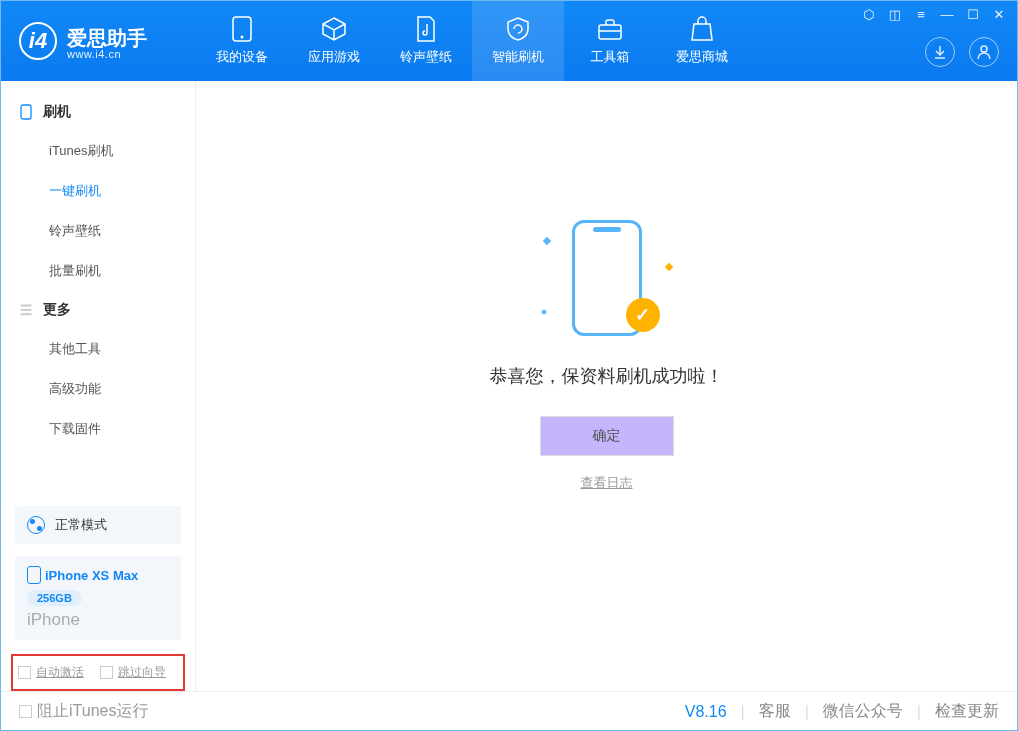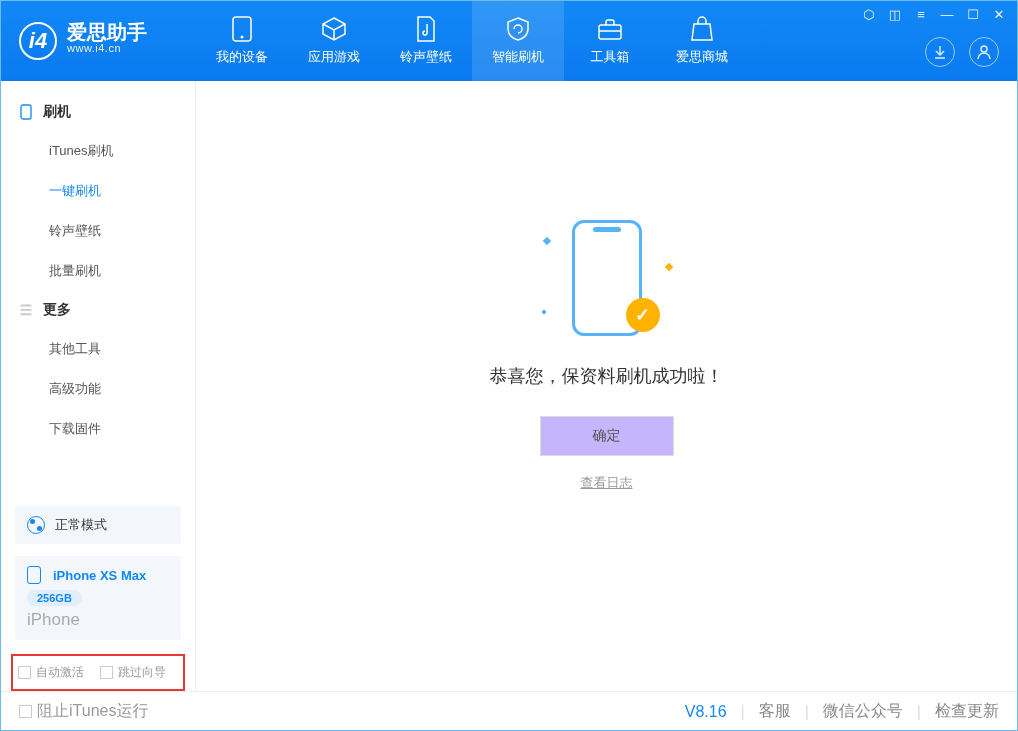--- a/index.html
+++ b/index.html
@@ -6,21 +6,21 @@
 body { background: #fff; width: 1018px; height: 731px; overflow: hidden; border: 1px solid #6cbaef; }
 
 .header {
   background: linear-gradient(to bottom, #1288f6, #0a7af0);
   height: 80px;
   display: flex;
   align-items: center;
   color: #fff;
   position: relative;
 }
-.logo-area { display: flex; align-items: flex-start; padding: 0 18px; width: 195px; }
+.logo-area { display: flex; align-items: flex-end; padding: 0 18px; width: 195px; }
 .logo-icon {
   width: 38px; height: 38px; border-radius: 50%; border: 2.5px solid #fff;
   display: flex; align-items: center; justify-content: center; font-weight: bold; font-size: 22px;
   font-style: italic; margin-right: 10px;
 }
 .logo-text { font-size: 20px; font-weight: bold; line-height: 1; }
 .logo-sub { font-size: 11px; opacity: 0.9; letter-spacing: 0.5px; }
 
 .tabs { display: flex; height: 100%; }
 .tab {
@@ -64,31 +64,31 @@
 .mode-icon {
   width: 18px; height: 18px; border: 1.5px solid #1288f6; border-radius: 50%;
   position: relative;
 }
 .mode-icon::before, .mode-icon::after {
   content: ''; position: absolute; background: #1288f6; border-radius: 50%;
   width: 5px; height: 5px;
 }
 .mode-icon::before { top: 2px; left: 2px; }
 .mode-icon::after { bottom: 2px; right: 2px; }
-.device-box .dev-row { display: flex; align-items: center; gap: 12px; font-weight: bold; color: #1288f6; }
+.device-box .dev-row { display: flex; align-items: center; gap: 4px; font-weight: bold; color: #1288f6; }
 .dev-icon { width: 14px; height: 18px; border: 1.5px solid #1288f6; border-radius: 3px; }
 .badge {
   display: inline-block; background: #e1effd; color: #1288f6; border-radius: 10px;
   padding: 2px 10px; font-size: 11px; margin-top: 6px; font-weight: bold;
 }
 .dev-sub { color: #aaa; font-size: 17px; margin-top: 4px; }
 
 .checkbox-row {
   border: 2px solid #e53935; margin: 8px 10px 0 10px; padding: 8px 5px;
-  display: flex; gap: 16px; font-size: 12px; color: #999;
+  display: flex; gap: 16px; font-size: 12px; color: #999; text-decoration: underline;
 }
 .chk { display: flex; align-items: center; gap: 5px; cursor: pointer; }
 .chk-box { width: 13px; height: 13px; border: 1px solid #ccc; background: #fff; }
 
 .main {
   flex: 1; display: flex; flex-direction: column; align-items: center;
   justify-content: center; padding-bottom: 60px;
 }
 .illus { position: relative; width: 130px; height: 120px; margin-bottom: 24px; }
 .phone {

